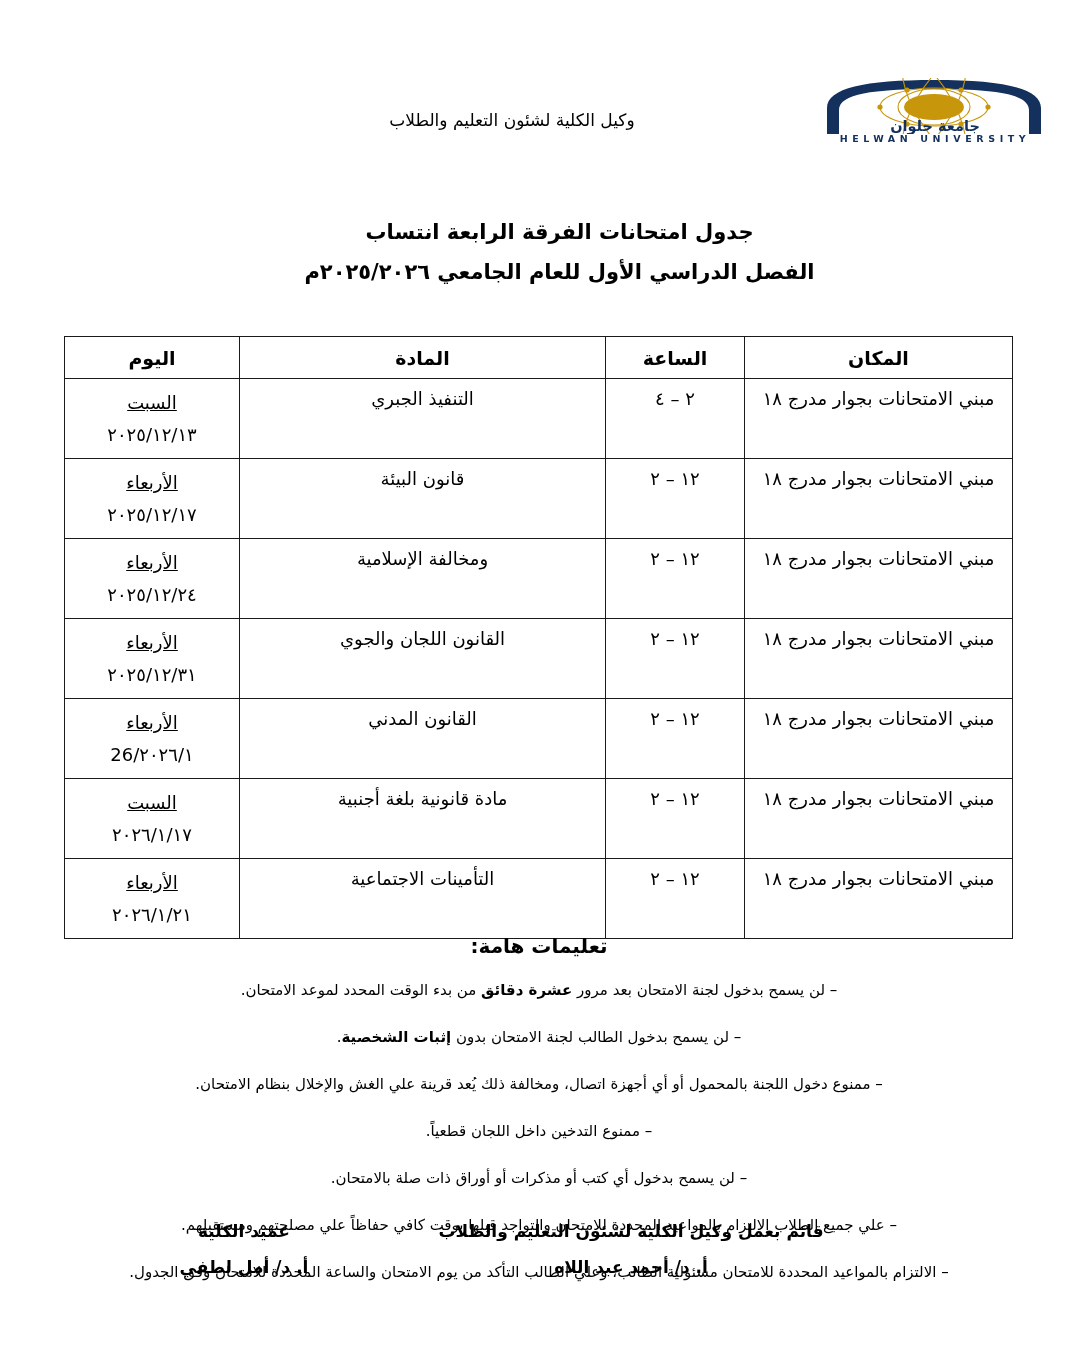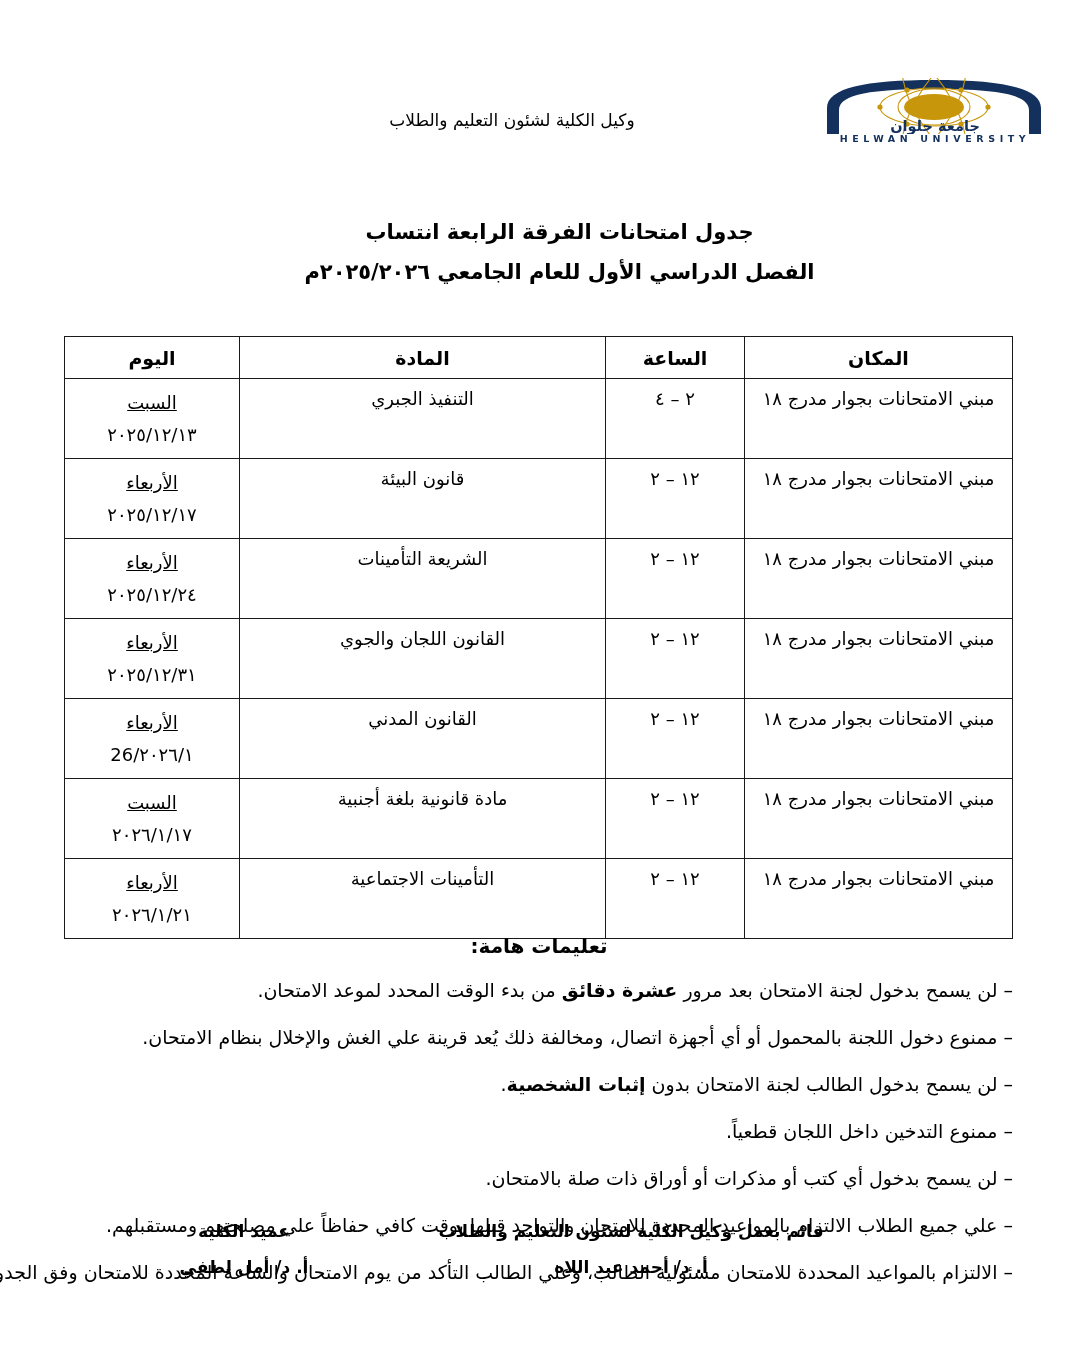--- a/index.html
+++ b/index.html
@@ -146,23 +146,23 @@
     text-align: center;
     letter-spacing: -0.4px;
     margin: 0 0 12px 0;
   }
   .instr-list {
     list-style: none;
     margin: 0;
     padding: 0;
   }
   .instr-item {
-    font-size: 19px;
+    font-size: 15px;
     line-height: 30px;
-    text-align: right;
+    text-align: center;
     white-space: nowrap;
     margin-top: 17px;
   }
   .instr-item b { font-weight: bold; }
 
   
   .signatures {
     position: absolute;
     top: 1216px;
     left: 0;
@@ -260,21 +260,21 @@
         <td>١٢ – ٢</td>
         <td>قانون البيئة</td>
         <td>
           <span class="cell-day-name">الأربعاء</span>
           <span class="cell-day-date">٢٠٢٥/١٢/١٧</span>
         </td>
       </tr>
       <tr>
         <td>مبني الامتحانات بجوار مدرج ١٨</td>
         <td>١٢ – ٢</td>
-        <td>الشريعة التأمينات</td>
+        <td>ومخالفة الإسلامية</td>
         <td>
           <span class="cell-day-name">الأربعاء</span>
           <span class="cell-day-date">٢٠٢٥/١٢/٢٤</span>
         </td>
       </tr>
       <tr>
         <td>مبني الامتحانات بجوار مدرج ١٨</td>
         <td>١٢ – ٢</td>
         <td>القانون اللجان والجوي</td>
         <td>
@@ -309,22 +309,22 @@
           <span class="cell-day-date">٢٠٢٦/١/٢١</span>
         </td>
       </tr>
     </tbody>
 </table>
 
 <div class="instructions">
   <div class="instr-heading">تعليمات هامة:</div>
   <ul class="instr-list" id="instructions-list">
       <li class="instr-item"><span>– لن يسمح بدخول لجنة الامتحان بعد مرور </span><b>عشرة دقائق</b><span> من بدء الوقت المحدد لموعد الامتحان.</span></li>
+      <li class="instr-item"><span>– لن يسمح بدخول الطالب لجنة الامتحان بدون </span><b>إثبات الشخصية</b><span>.</span></li>
       <li class="instr-item"><span>– ممنوع دخول اللجنة بالمحمول أو أي أجهزة اتصال، ومخالفة ذلك يُعد قرينة علي الغش والإخلال بنظام الامتحان.</span></li>
-      <li class="instr-item"><span>– لن يسمح بدخول الطالب لجنة الامتحان بدون </span><b>إثبات الشخصية</b><span>.</span></li>
       <li class="instr-item"><span>– ممنوع التدخين داخل اللجان قطعياً.</span></li>
       <li class="instr-item"><span>– لن يسمح بدخول أي كتب أو مذكرات أو أوراق ذات صلة بالامتحان.</span></li>
       <li class="instr-item"><span>– علي جميع الطلاب الالتزام بالمواعيد المحددة للامتحان والتواجد قبلها بوقت كافي حفاظاً علي مصلحتهم ومستقبلهم.</span></li>
       <li class="instr-item"><span>– الالتزام بالمواعيد المحددة للامتحان مسئولية الطالب، وعلي الطالب التأكد من يوم الامتحان والساعة المحددة للامتحان وفق الجدول.</span></li>
     </ul>
 </div>
 
 <div class="signatures">
   <div class="sig-col right">
     <span class="sig-role">قائم بعمل وكيل الكلية لشئون التعليم والطلاب</span>

